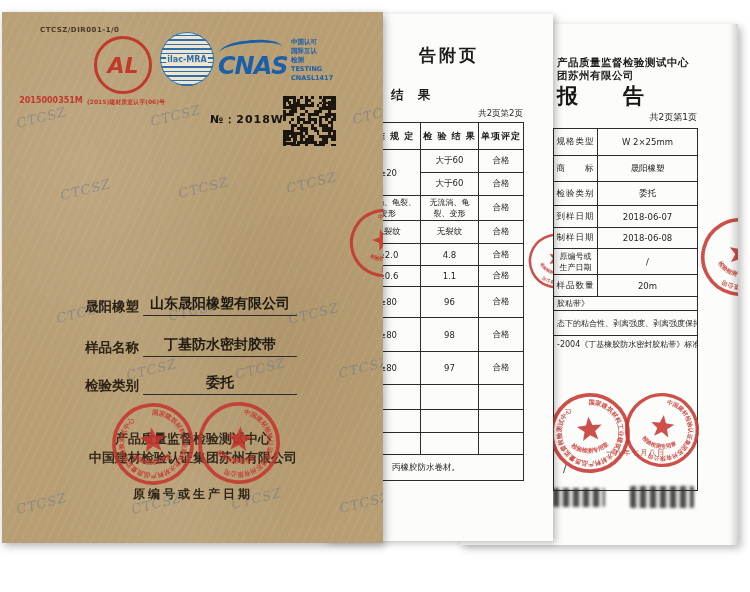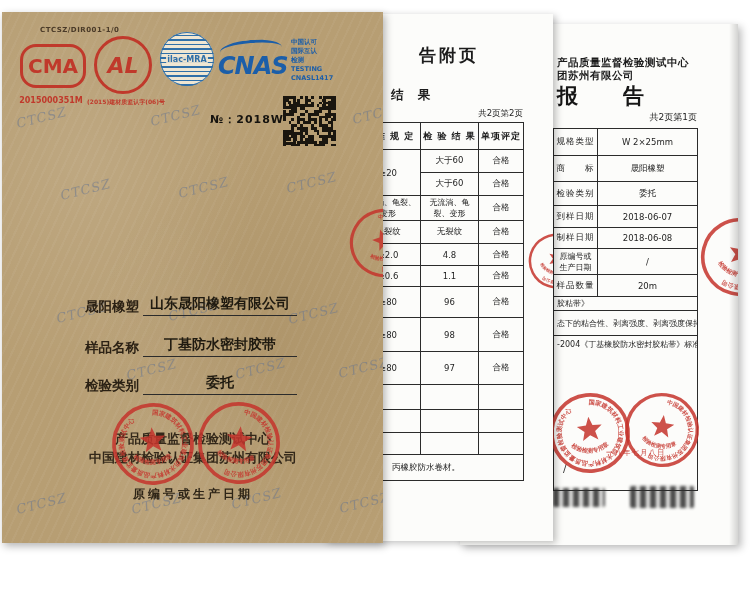--- a/index.html
+++ b/index.html
@@ -302,23 +302,20 @@
       <span class="wm" style="left: 233px; top: 349px;">CTCSZ</span>
       <span class="wm" style="left: 336px; top: 348px;">CTCSZ</span>
       <span class="wm" style="left: 14px; top: 484px;">CTCSZ</span>
       <span class="wm" style="left: 129px; top: 484px;">CTCSZ</span>
       <span class="wm" style="left: 229px; top: 479px;">CTCSZ</span>
       <span class="wm" style="left: 337px; top: 483px;">CTCSZ</span>
     </div>
 
   <div class="doccode">CTCSZ/DIR001-1/0</div>
 
-  <div class="cma-box">
-    <span class="cma-txt">CMA</span>
-  </div>
   <div class="cma-sub">2015000351M</div>
 
   <div class="al-box">
     <span class="al-txt">AL</span>
   </div>
   <div class="al-sub">(2015)建材质监认字(06)号</div>
 
   <div class="ilac-box">
     <span class="ilac-txt">ilac-MRA</span>
   </div>

